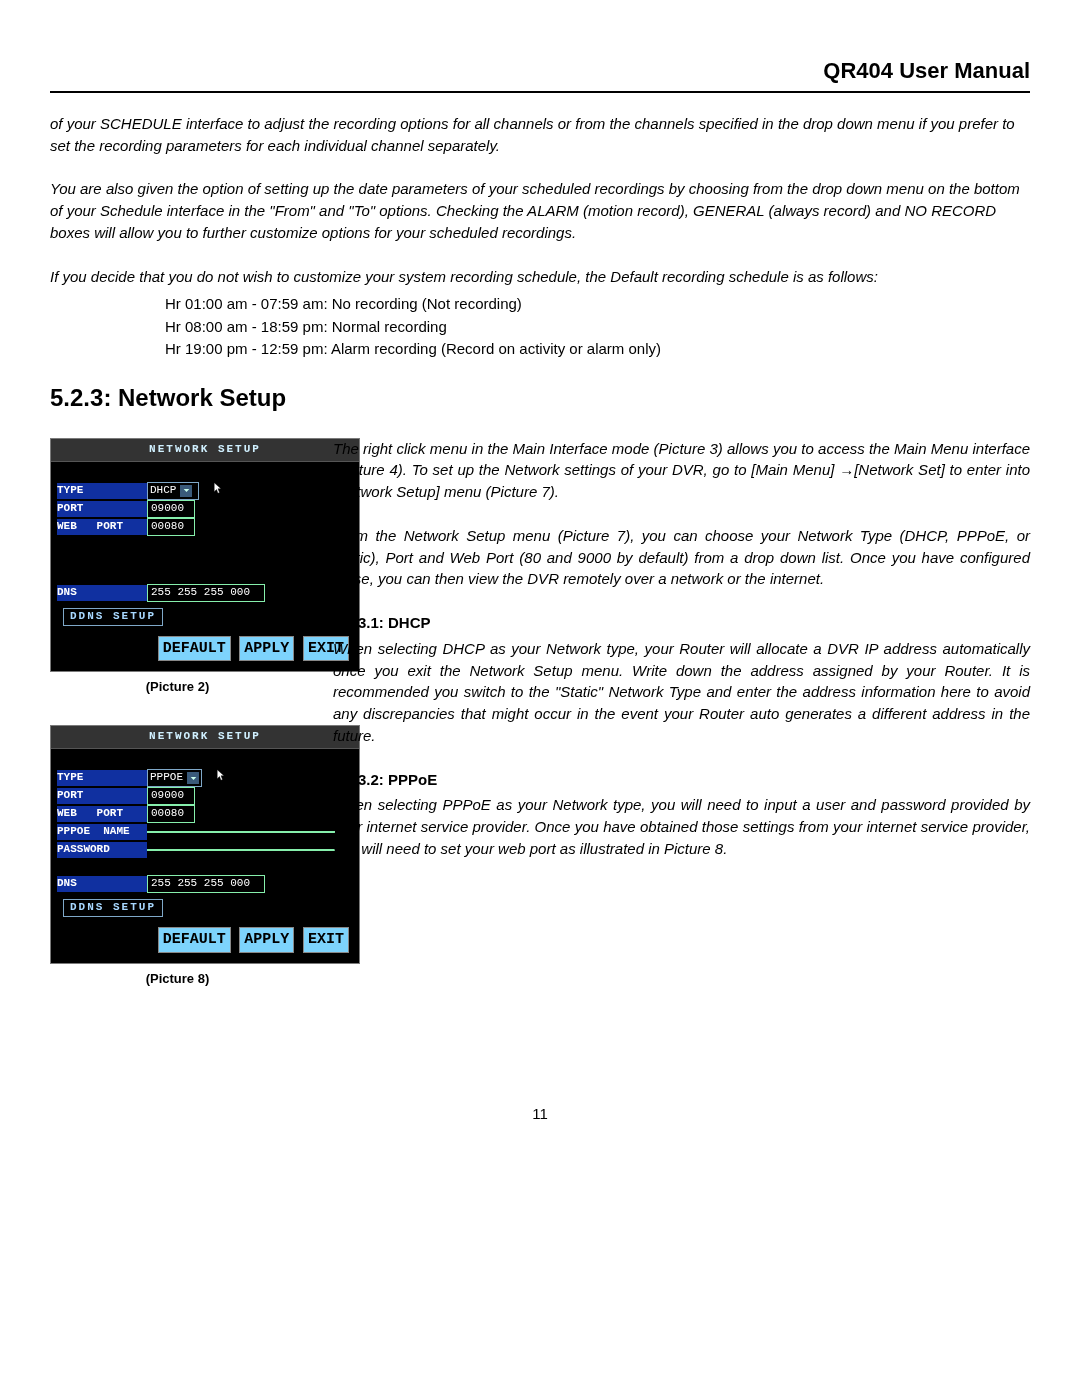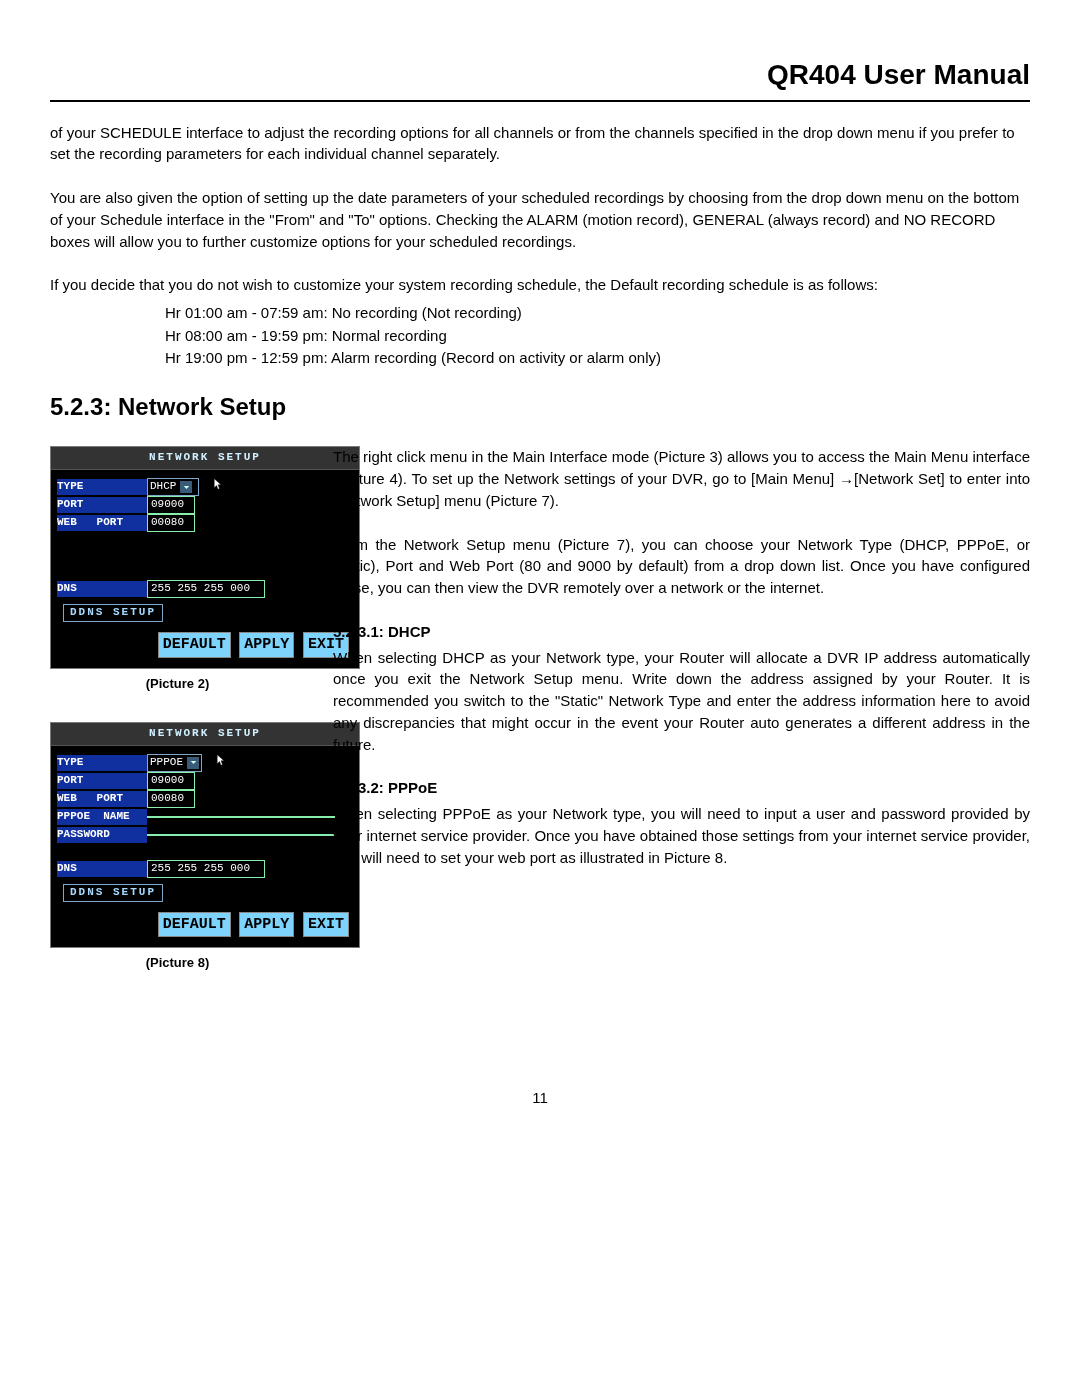--- a/index.html
+++ b/index.html
@@ -9,29 +9,29 @@
     color: #000;
     margin: 0;
     padding: 55px 50px 40px 50px;
     width: 1080px;
     box-sizing: border-box;
     line-height: 1.45;
   }
   .header-title {
     text-align: right;
     font-weight: bold;
-    font-size: 28px;
+    font-size: 22px;
     margin-bottom: 2px;
   }
   .header-rule {
     border: none;
     border-top: 2px solid #000;
     margin: 4px 0 20px 0;
   }
-  .para { margin-bottom: 22px; }
+  .para { margin-bottom: 22px; font-style: italic; }
   .justify { text-align: justify; }
   .indent-block { margin-left: 115px; margin-bottom: 4px; }
   .indent-block div { line-height: 1.5; }
   .section-title {
     font-size: 24px;
     font-weight: bold;
     margin: 20px 0 22px 0;
   }
   .two-col {
     display: flex;
@@ -62,21 +62,21 @@
   }
   .ns-titlebar {
     background: #333;
     color: #d0f0ff;
     font-weight: bold;
     letter-spacing: 2px;
     text-align: center;
     padding: 3px 0;
     border-bottom: 1px solid #555;
   }
-  .ns-body { padding: 8px 6px 6px 6px; }
+  .ns-body { padding: 20px 6px 6px 6px; }
   .ns-row { height: 18px; display: flex; align-items: center; }
   .ns-label {
     width: 90px;
     color: #6fb8ff;
     font-weight: bold;
     white-space: pre;
   }
   .ns-row.selected .ns-label {
     background: #1030a0;
     color: #fff;
@@ -136,21 +136,21 @@
 <body>
 
 <div class="header-title">QR404 User Manual</div>
 <hr class="header-rule">
 
 <div class="para">of your SCHEDULE interface to adjust the recording options for all channels or from the channels specified in the drop down menu if you prefer to set the recording parameters for each individual channel separately.</div>
 <div class="para">You are also given the option of setting up the date parameters of your scheduled recordings by choosing from the drop down menu on the bottom of your Schedule interface in the "From" and "To" options.   Checking the ALARM (motion record), GENERAL (always record) and NO RECORD boxes will allow you to further customize options for your scheduled recordings.</div>
 <div class="para" style="margin-bottom:6px">If you decide that you do not wish to customize your system recording schedule, the Default recording schedule is as follows:</div>
 <div class="indent-block">
   <div>Hr 01:00 am - 07:59 am: No recording (Not recording)</div>
-  <div>Hr 08:00 am - 19:59 pm: Normal recording</div>
+  <div>Hr 08:00 am - 18:59 pm: Normal recording</div>
   <div>Hr 19:00 pm - 12:59 pm: Alarm recording (Record on activity or alarm only)</div>
 </div>
 
 <div class="section-title">5.2.3: Network Setup</div>
 
 <div class="two-col">
 
   <div class="left-col">
 
     <div class="ns-panel">

